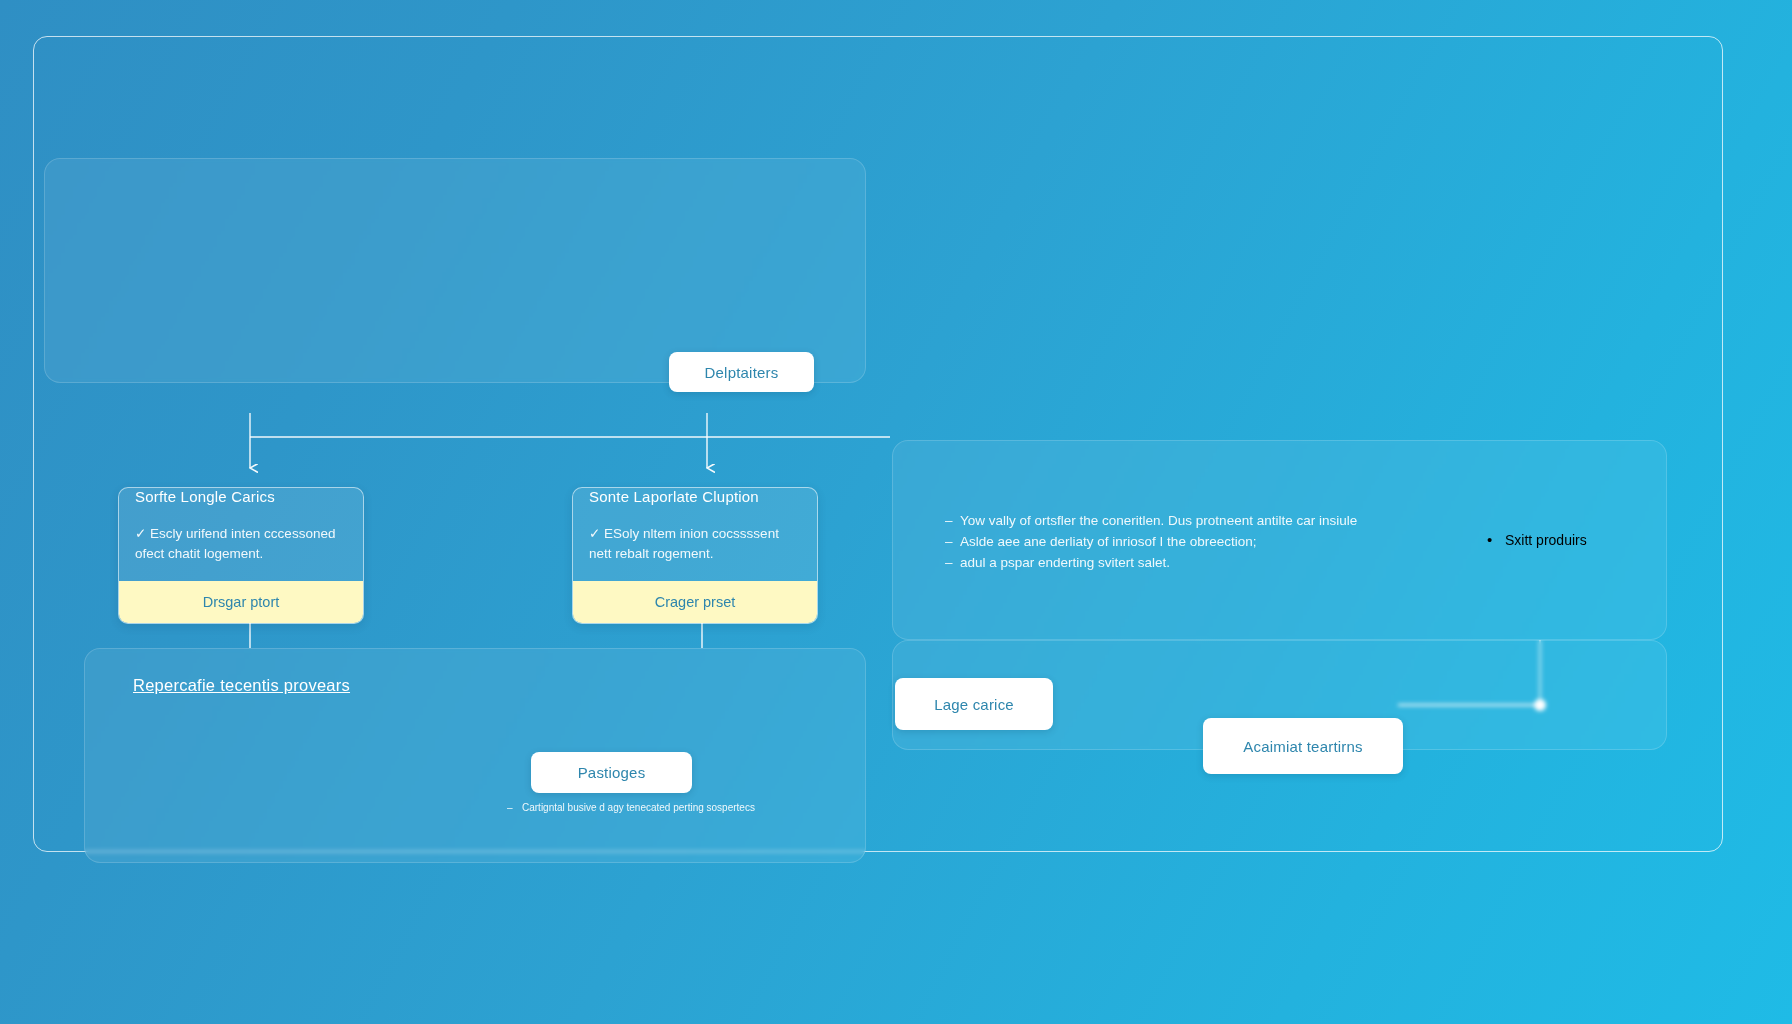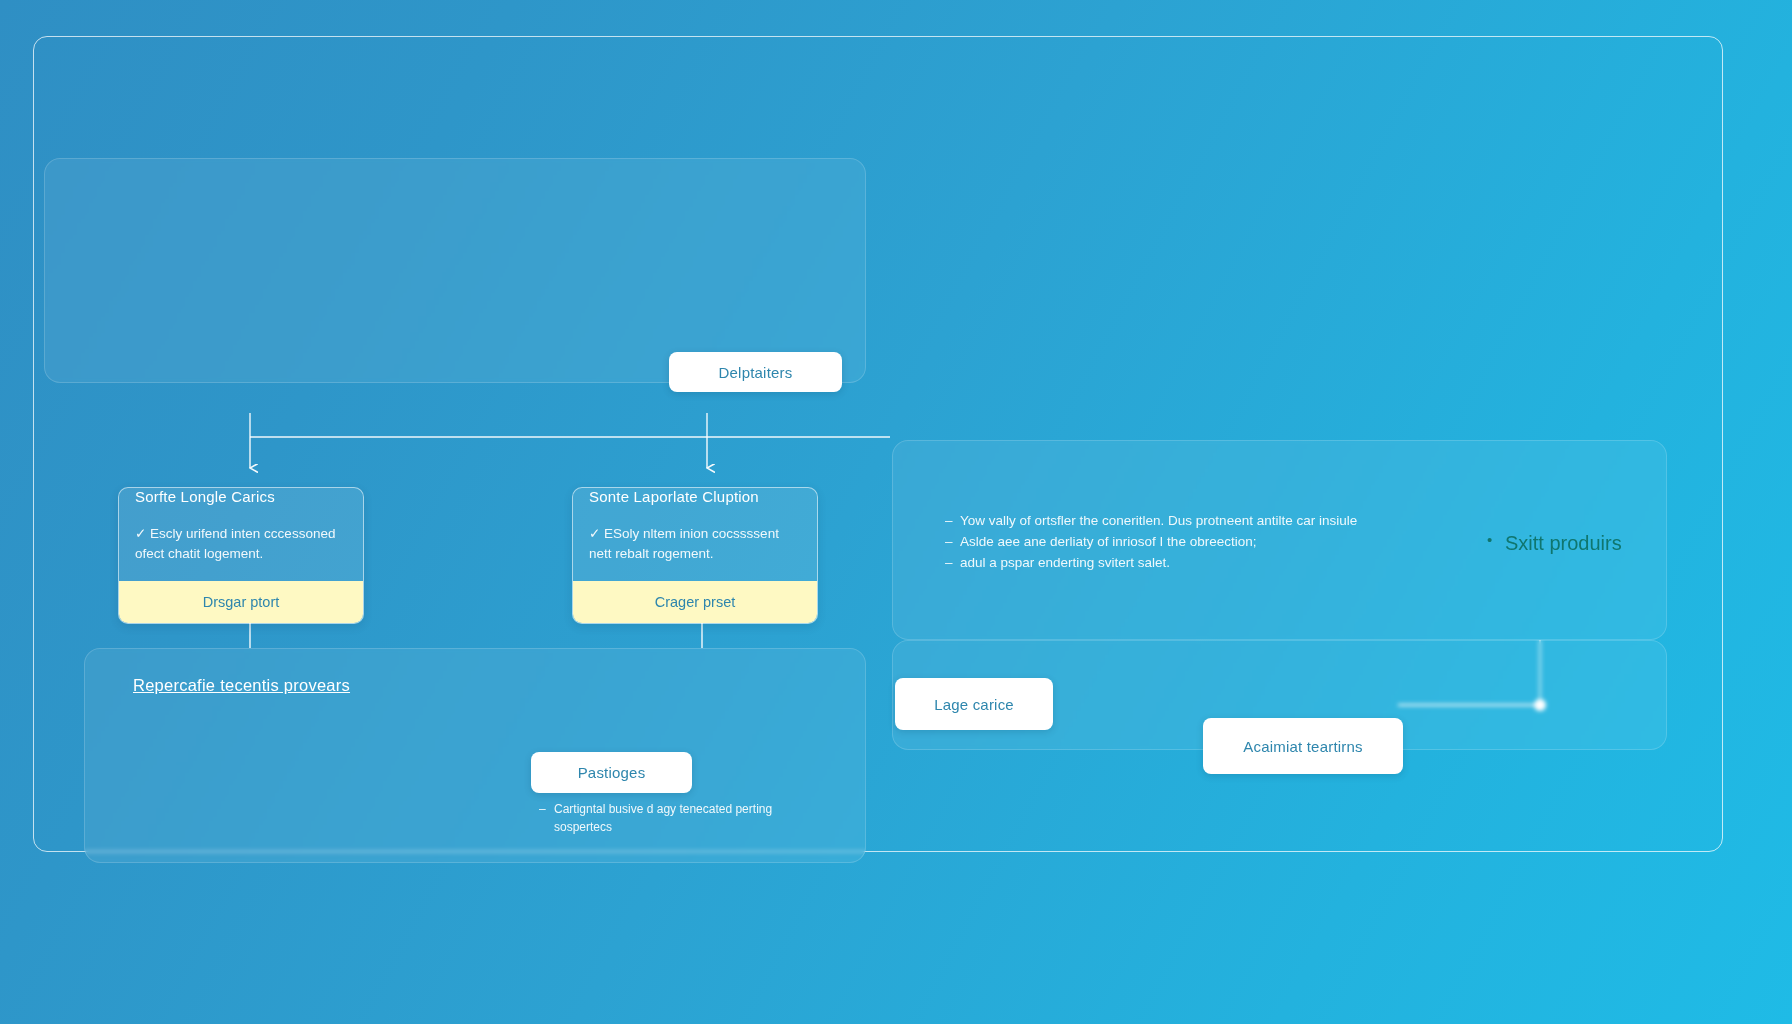--- a/index.html
+++ b/index.html
@@ -53,21 +53,21 @@
     letter-spacing: 0.2px;
     display: flex;
     align-items: center;
     justify-content: center;
     box-shadow: 0 2px 7px rgba(0,50,80,0.17);
     cursor: pointer;
     box-sizing: border-box;
     font-family: "Liberation Sans", sans-serif;
   }
 
-  #hero-cta        { left: 669px;  top: 352px; width: 173px; height: 40px; }
+  #hero-cta        { left: 669px;  top: 352px; width: 145px; height: 40px; }
   #workflow-cta    { left: 531px;  top: 752px; width: 161px; height: 41px; }
   #action-primary  { left: 895px;  top: 678px; width: 158px; height: 52px; }
   #action-secondary{ left: 1203px; top: 718px; width: 200px; height: 56px; }
 
   
   .mid-card {
     position: absolute;
     width: 246px;
     border-radius: 10px;
     border: 1px solid rgba(255,255,255,0.55);
@@ -125,41 +125,41 @@
   .bullet-list li::before {
     content: "\2013";
     position: absolute;
     left: 0;
     top: 0;
   }
   #insights-list { left: 945px; top: 510px; width: 460px; }
 
   #workflow-note {
     position: absolute;
-    left: 539px;
+    left: 507px;
     top: 800px;
     width: 250px;
     color: rgba(255,255,255,0.92);
-    font-size: 12px;
+    font-size: 10px;
     line-height: 1.5;
     padding-left: 15px;
   }
   #workflow-note::before {
     content: "\2013";
     position: absolute;
     left: 0;
     top: 0;
   }
 
   #insights-side {
     position: absolute;
     left: 1487px;
     top: 532px;
-    color: #0f766e;
-    font-size: 20px;
+    color: #000000;
+    font-size: 14px;
     padding-left: 18px;
   }
   #insights-side::before {
     content: "\2022";
     position: absolute;
     left: 0;
     top: -1px;
     font-size: 15px;
   }
 

